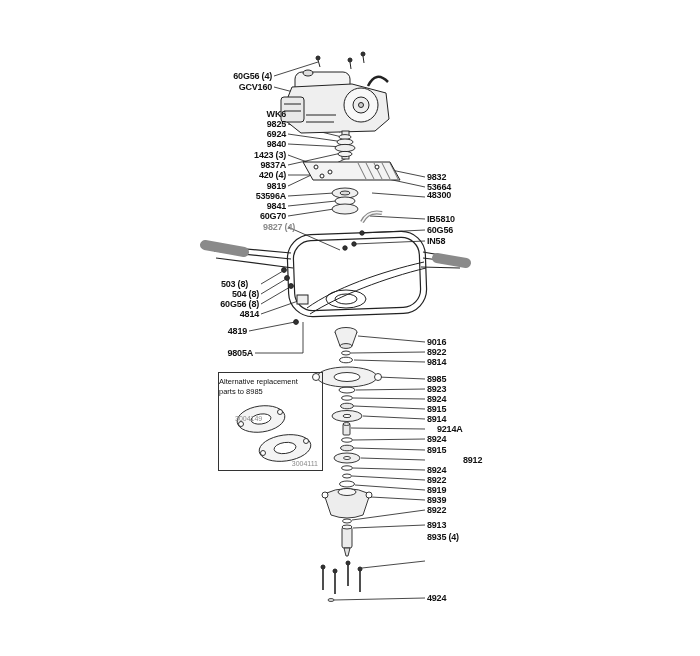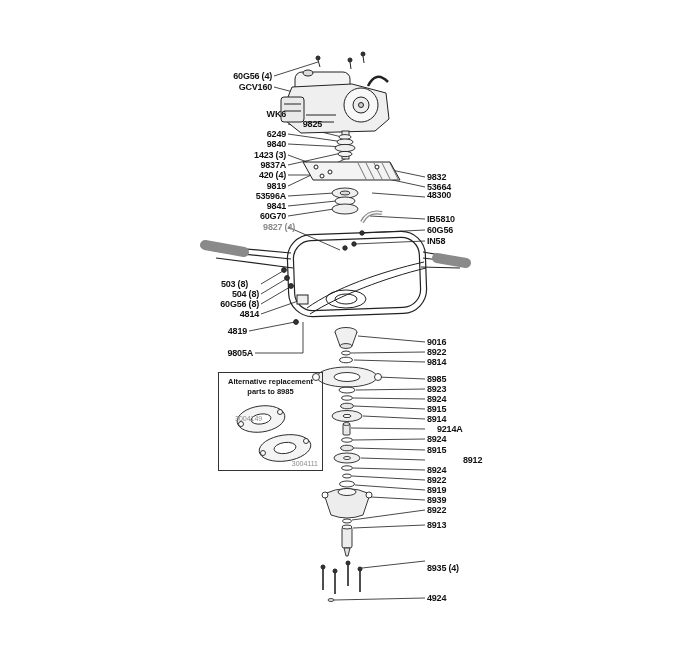--- a/index.html
+++ b/index.html
@@ -12,22 +12,22 @@
   .lbl{
     position:absolute;font-size:9px;font-weight:bold;color:#111;
     white-space:nowrap;letter-spacing:-0.2px;line-height:1;
   }
   .lbl.gray{color:#8a8a8a;}
   .inset{
     position:absolute;left:218px;top:372px;width:103px;height:97px;
     border:1px solid #333;background:transparent;
   }
   .inset-caption{
-    position:absolute;top:4px;left:0;right:0;text-align:center;
-    font-size:7.5px;font-weight:bold;color:#111;line-height:1.3;
+    position:absolute;top:4px;left:0;right:0;
+    font-size:7.5px;font-weight:normal;color:#111;line-height:1.3;
   }
   .inset-part{position:absolute;font-size:7px;color:#8a8a8a;white-space:nowrap;}
   .inset-part.top{left:16px;top:42px;}
   .inset-part.bottom{right:4px;bottom:3px;}
 </style>
 </head>
 <body>
 
 <div class="stage">
 
@@ -224,22 +224,22 @@
       <ellipse cx="285" cy="448" rx="11" ry="5.5" fill="#ffffff" transform="rotate(-8 285 448)"></ellipse>
       <circle cx="263" cy="453" r="2.5" fill="#ffffff"></circle>
       <circle cx="306" cy="441" r="2.5" fill="#ffffff"></circle>
     </g>
   </svg>
 
   <div id="labels">
       <span class="lbl" style="left: 272px; top: 76px; transform: translate(-100%, -50%);">60G56 (4)</span>
       <span class="lbl" style="left: 272px; top: 87px; transform: translate(-100%, -50%);">GCV160</span>
       <span class="lbl" style="left: 286px; top: 114px; transform: translate(-100%, -50%);">WK6</span>
-      <span class="lbl" style="left: 286px; top: 124px; transform: translate(-100%, -50%); margin-left: 36px;">9825</span>
-      <span class="lbl" style="left: 286px; top: 134px; transform: translate(-100%, -50%);">6249</span>
+      <span class="lbl" style="left: 286px; top: 124px; transform: translate(-100%, -50%);">9825</span>
+      <span class="lbl" style="left: 286px; top: 134px; transform: translate(-100%, -50%);">6924</span>
       <span class="lbl" style="left: 286px; top: 144px; transform: translate(-100%, -50%);">9840</span>
       <span class="lbl" style="left: 286px; top: 155px; transform: translate(-100%, -50%);">1423 (3)</span>
       <span class="lbl" style="left: 286px; top: 165px; transform: translate(-100%, -50%);">9837A</span>
       <span class="lbl" style="left: 286px; top: 175px; transform: translate(-100%, -50%);">420 (4)</span>
       <span class="lbl" style="left: 286px; top: 186px; transform: translate(-100%, -50%);">9819</span>
       <span class="lbl" style="left: 286px; top: 196px; transform: translate(-100%, -50%);">53596A</span>
       <span class="lbl" style="left: 286px; top: 206px; transform: translate(-100%, -50%);">9841</span>
       <span class="lbl" style="left: 286px; top: 216px; transform: translate(-100%, -50%);">60G70</span>
       <span class="lbl gray" style="left: 295px; top: 227px; transform: translate(-100%, -50%);">9827 (4)</span>
       <span class="lbl" style="left: 427px; top: 177px; transform: translate(0px, -50%);">9832</span>
@@ -265,21 +265,21 @@
       <span class="lbl" style="left: 427px; top: 429px; transform: translate(0px, -50%); padding-left: 10px;">9214A</span>
       <span class="lbl" style="left: 427px; top: 439px; transform: translate(0px, -50%);">8924</span>
       <span class="lbl" style="left: 427px; top: 450px; transform: translate(0px, -50%);">8915</span>
       <span class="lbl" style="left: 427px; top: 460px; transform: translate(0px, -50%); padding-left: 36px;">8912</span>
       <span class="lbl" style="left: 427px; top: 470px; transform: translate(0px, -50%);">8924</span>
       <span class="lbl" style="left: 427px; top: 480px; transform: translate(0px, -50%);">8922</span>
       <span class="lbl" style="left: 427px; top: 490px; transform: translate(0px, -50%);">8919</span>
       <span class="lbl" style="left: 427px; top: 500px; transform: translate(0px, -50%);">8939</span>
       <span class="lbl" style="left: 427px; top: 510px; transform: translate(0px, -50%);">8922</span>
       <span class="lbl" style="left: 427px; top: 525px; transform: translate(0px, -50%);">8913</span>
-      <span class="lbl" style="left: 427px; top: 568px; transform: translate(0px, -50%); text-align: center;">8935 (4)</span>
+      <span class="lbl" style="left: 427px; top: 537px; transform: translate(0px, -50%); text-align: center;">8935 (4)</span>
       <span class="lbl" style="left: 427px; top: 598px; transform: translate(0px, -50%);">4924</span>
     </div>
 
   <div class="inset">
     <div class="inset-caption">
       <span>Alternative replacement</span><br>
       <span>parts to 8985</span>
     </div>
     <span class="inset-part top">3004149</span>
     <span class="inset-part bottom">3004111</span>

